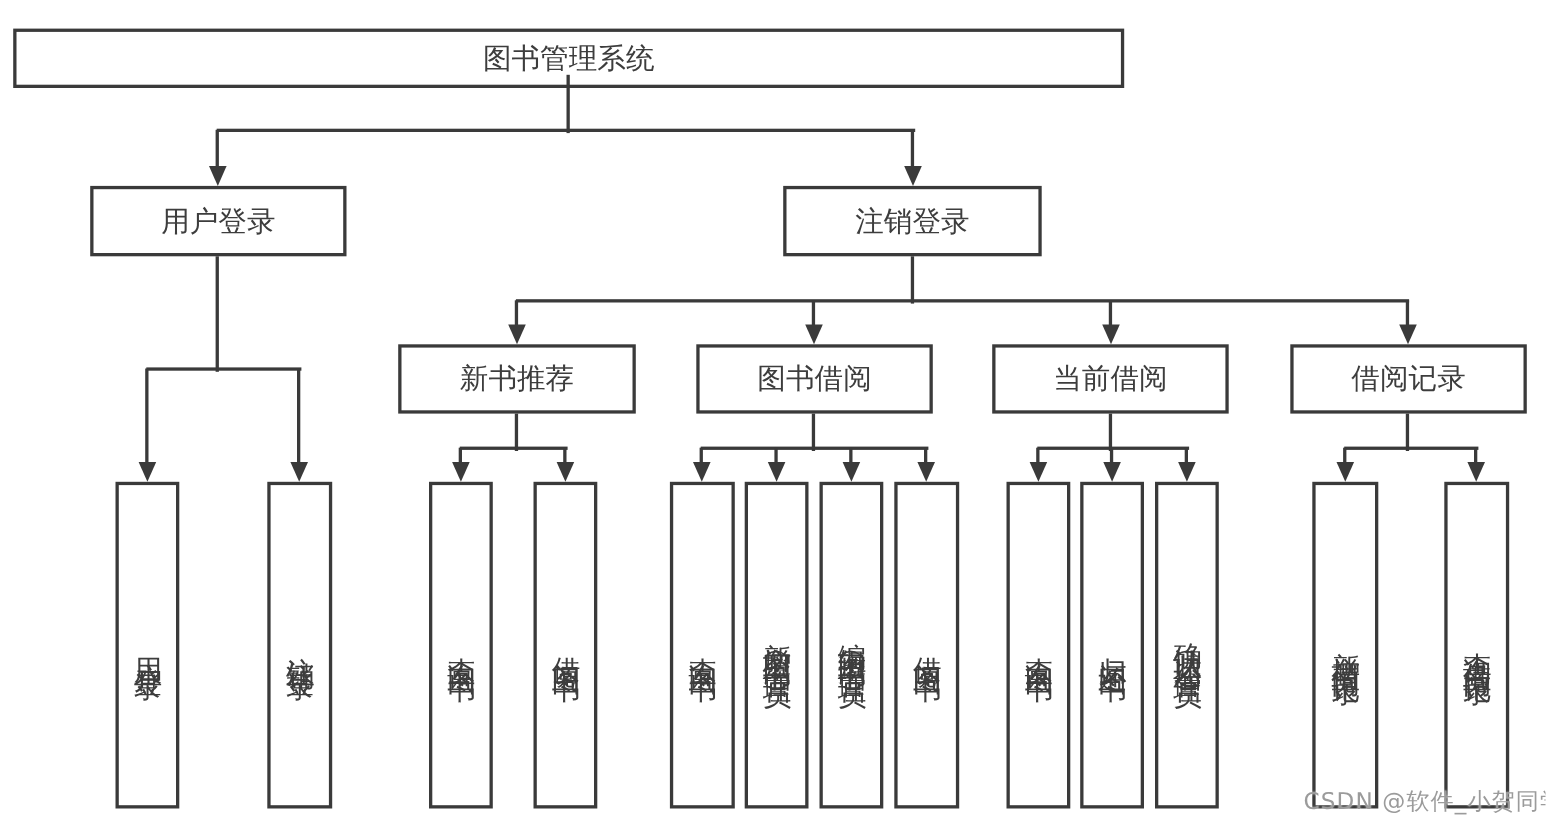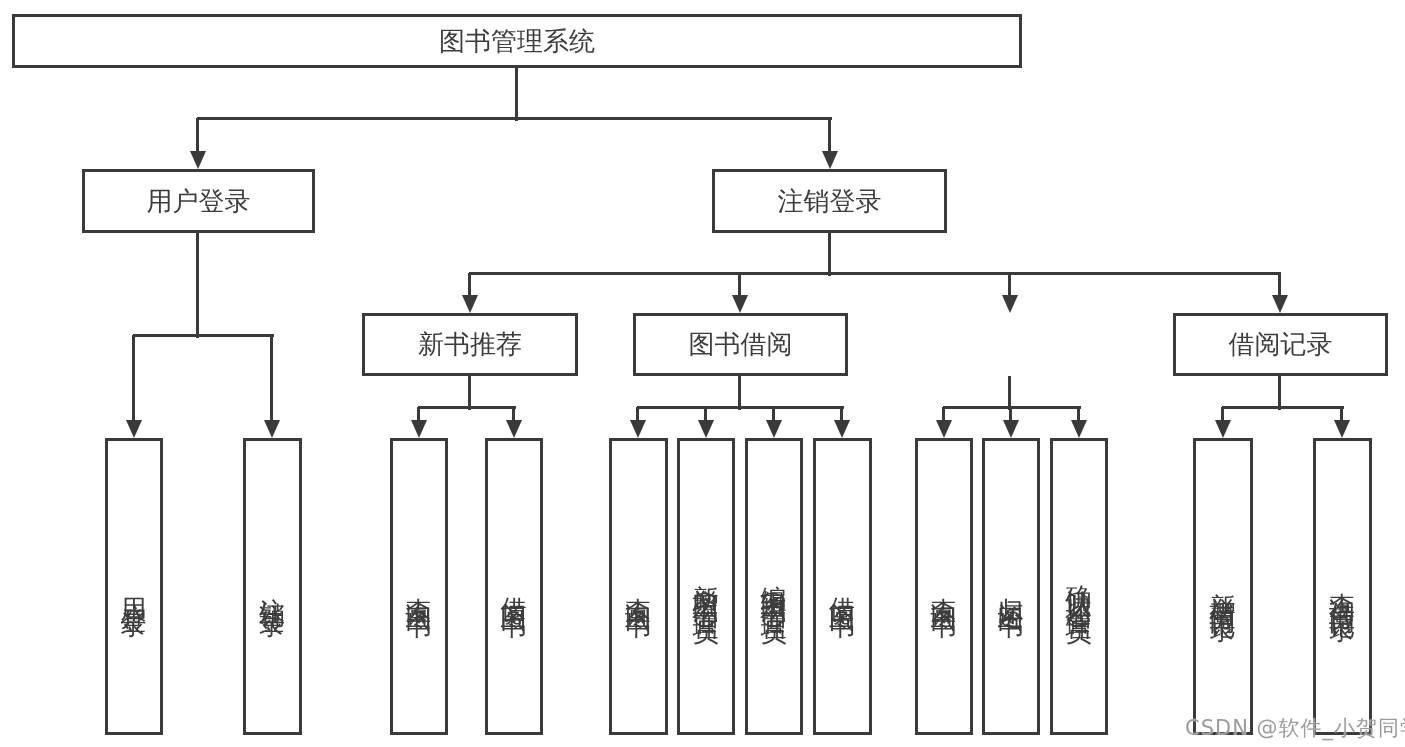--- a/index.html
+++ b/index.html
@@ -52,27 +52,28 @@
     white-space:nowrap;
     text-shadow:0 0 2px rgba(255,255,255,.9);
     z-index:5;
   }
 </style>
 </head>
 <body>
 
 <div id="diagram">
 
-  <div class="node" style="left:12px;top:14px;width:1010px;height:54px">图书管理系统</div>
+  <div class="node" style="left:12px;top:26px;width:1010px;height:54px">图书管理系统</div>
 
   <div class="node" style="left:82px;top:169px;width:233px;height:64px">用户登录</div>
   <div class="node" style="left:712px;top:169px;width:235px;height:64px">注销登录</div>
 
   <div class="node" style="left:633px;top:313px;width:215px;height:63px">图书借阅</div>
   <div class="node" style="left:362px;top:313px;width:216px;height:63px">新书推荐</div>
+  <div class="node" style="left:902px;top:313px;width:215px;height:63px">当前借阅</div>
   <div class="node" style="left:1173px;top:313px;width:215px;height:63px">借阅记录</div>
 
   <div class="node leaf" style="left:105px;top:438px;width:58px;height:297px">用户登录</div>
   <div class="node leaf" style="left:243px;top:438px;width:59px;height:297px">注销登录</div>
 
   <div class="node leaf" style="left:390px;top:438px;width:58px;height:297px">查询图书</div>
   <div class="node leaf" style="left:485px;top:438px;width:58px;height:297px">借阅图书</div>
 
   <div class="node leaf" style="left:609px;top:438px;width:59px;height:297px">查询图书</div>
   <div class="node leaf" style="left:677px;top:438px;width:58px;height:297px">新增图书（管理员）</div>

